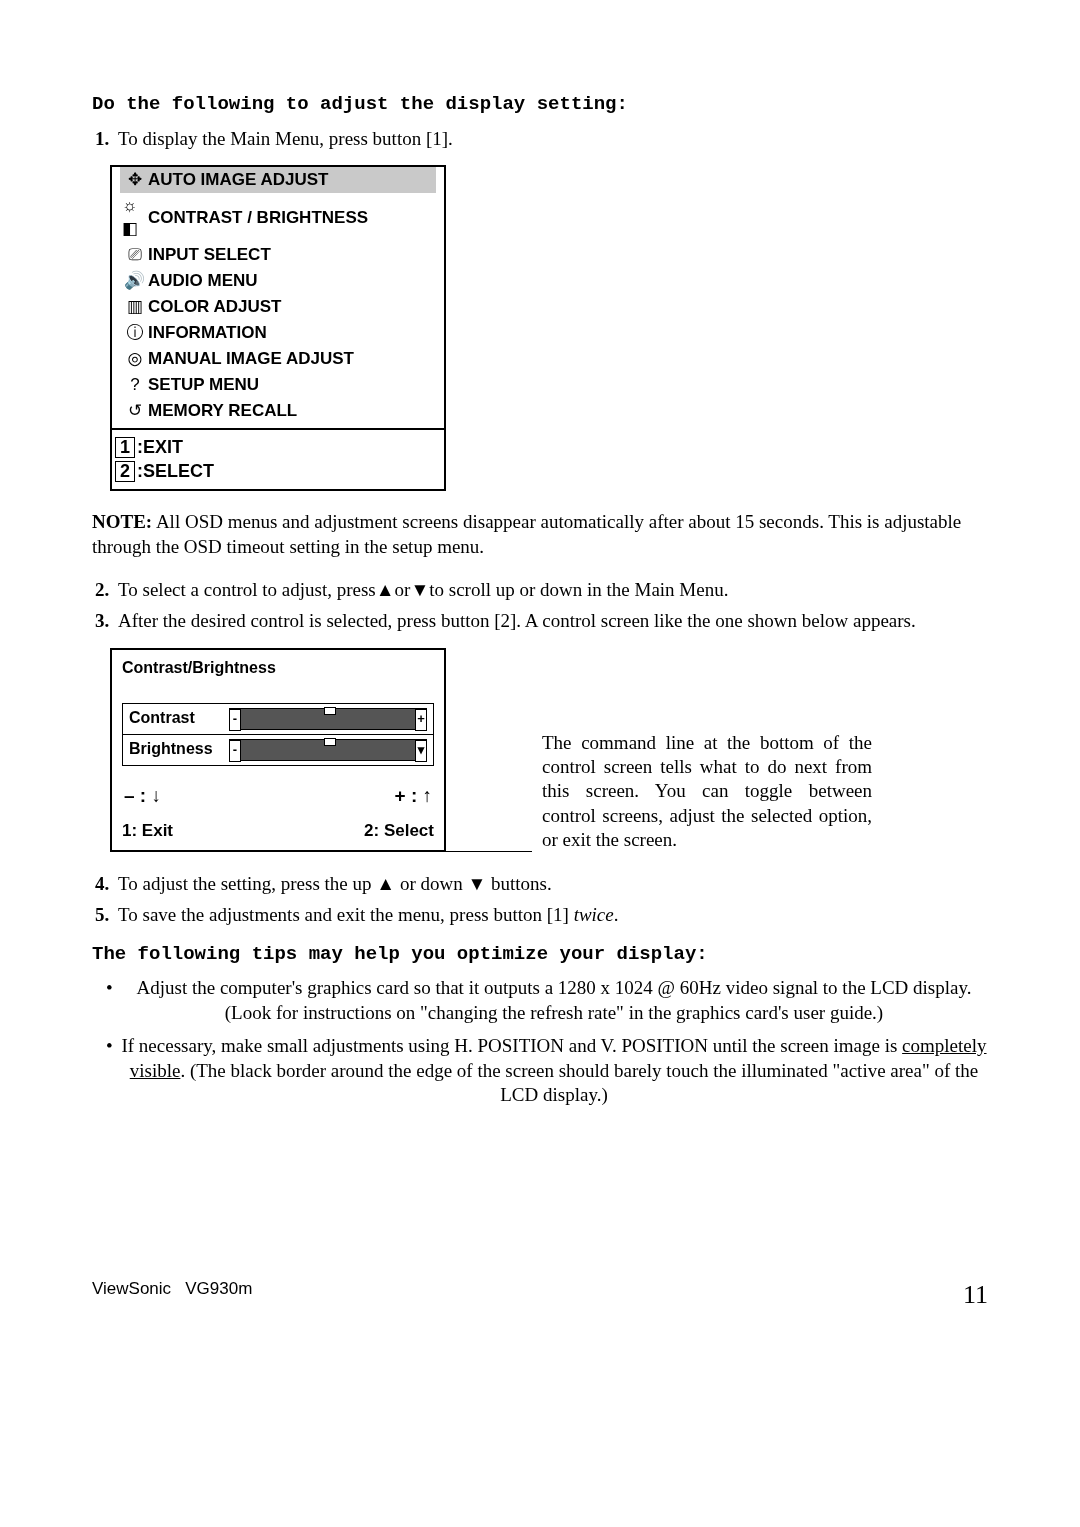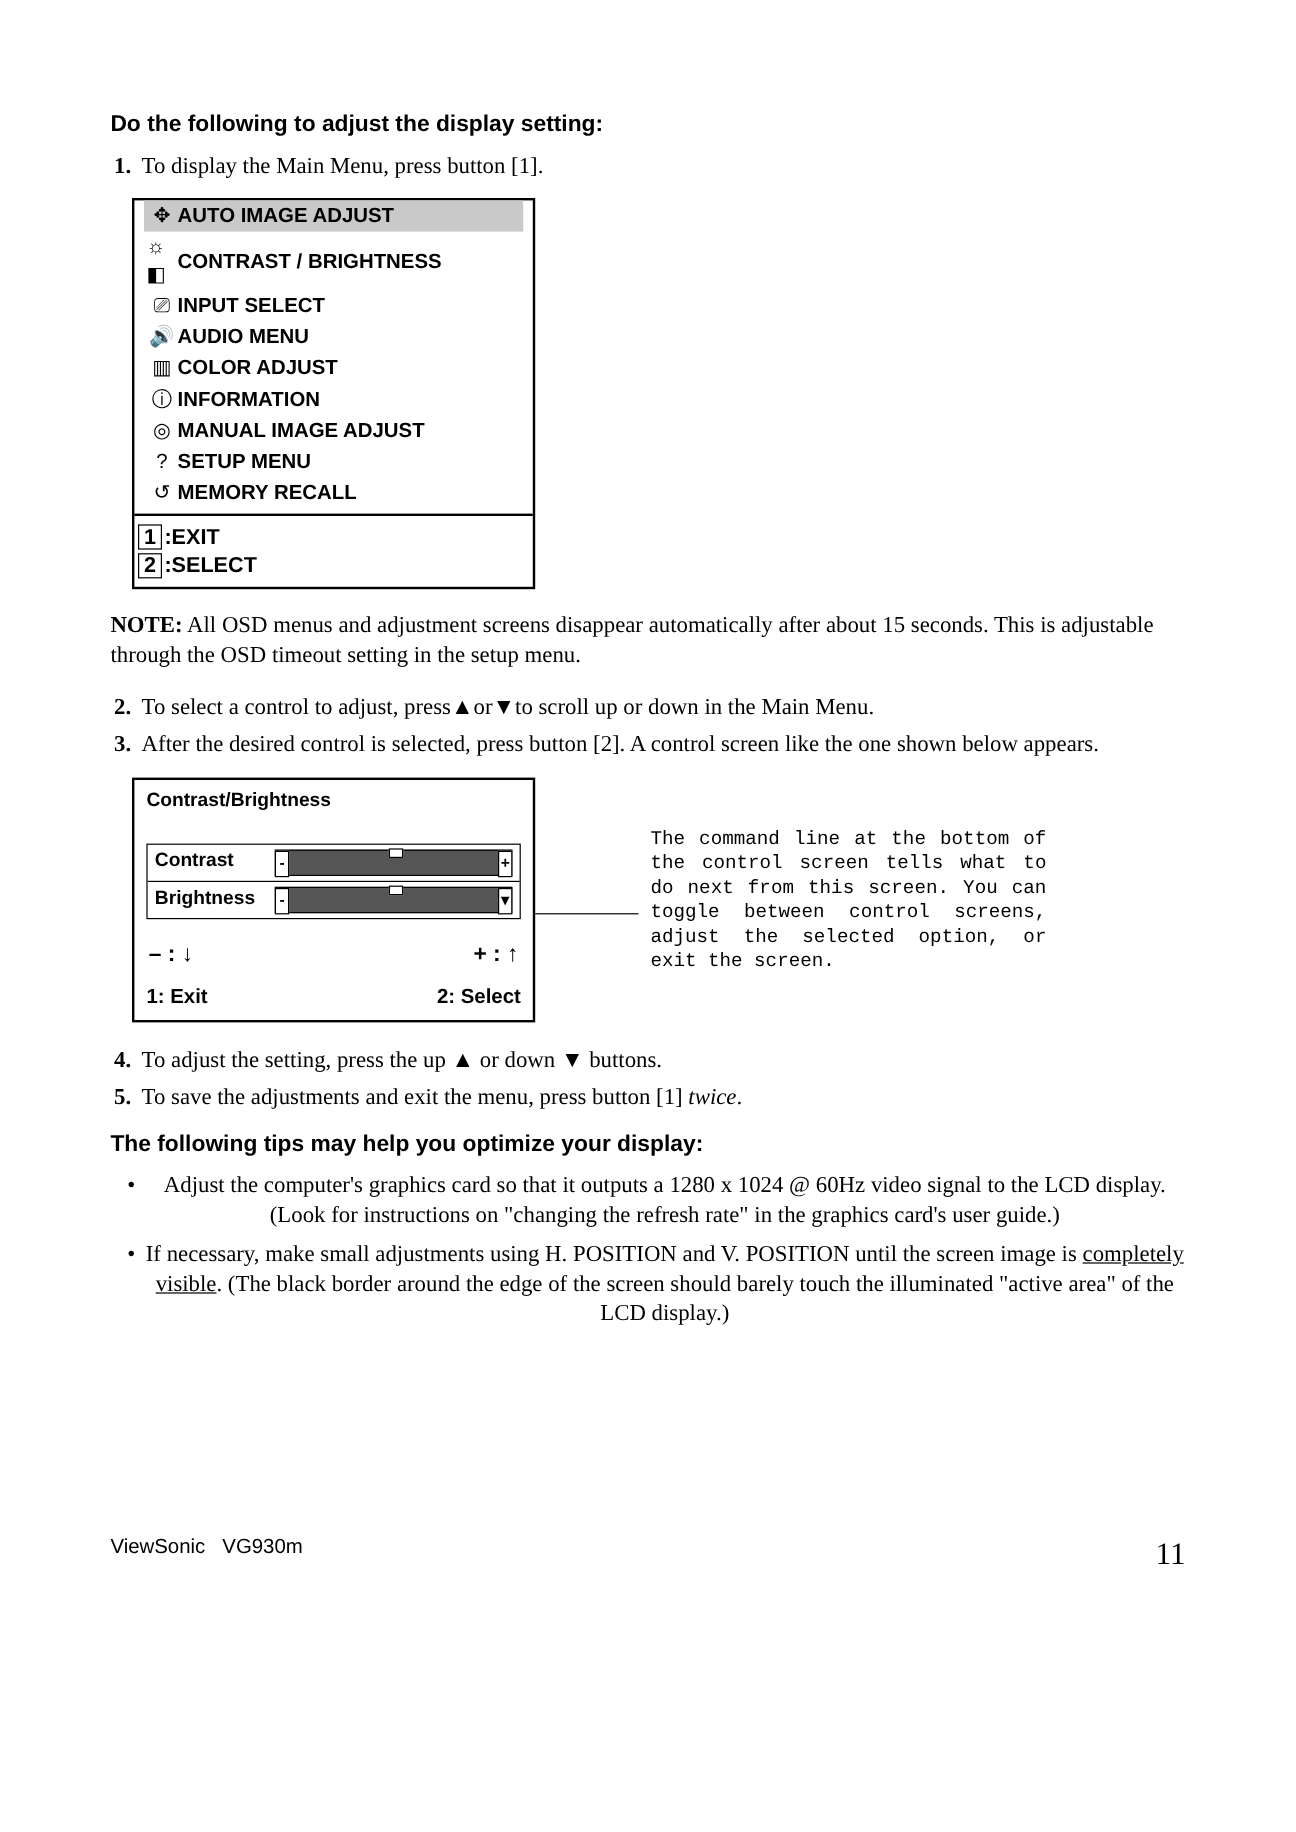--- a/index.html
+++ b/index.html
@@ -5,21 +5,21 @@
   body {
     font-family: "Times New Roman", serif;
     font-size: 19px;
     line-height: 1.3;
     margin: 0;
     padding: 92px 92px 40px 92px;
     color: #000;
     background: #fff;
   }
   .sans-bold {
-    font-family: Liberation Sans, sans-serif;
+    font-family: Liberation Mono, monospace;
     font-weight: bold;
     font-size: 19px;
     margin: 0 0 10px 0;
   }
   ol {
     margin: 6px 0 14px 0;
     padding-left: 22px;
   }
   ol li {
     padding-left: 4px;
@@ -87,21 +87,21 @@
     display: inline-block;
     border: 1.6px solid #000;
     padding: 0 4px;
     line-height: 1.05;
     margin-right: 2px;
     font-family: Arial, sans-serif;
   }
   
   .cb-wrap {
     display: flex;
-    align-items: center;
+    align-items: flex-end;
     margin: 12px 0 20px 0;
   }
   .osd-cb {
     width: 332px;
     border: 2px solid #000;
     font-family: Arial, Helvetica, sans-serif;
     font-weight: bold;
     font-size: 16px;
     margin-left: 18px;
   }
@@ -147,22 +147,22 @@
   }
   .cb-ftr {
     display:flex; justify-content:space-between;
     padding: 6px 10px 8px 10px; font-size:17px;
   }
   .lead1 {
     border-top: 1.2px solid #000;
     width: 86px; margin-top: 22px;
   }
   .callout {
-    font-family: Liberation Mono, monospace;
-    font-size: 16px;
+    font-family: Liberation Serif, serif;
+    font-size: 19px;
     width: 330px;
     margin-left: 10px;
     line-height: 1.28;
     text-align: justify;
   }
   .under { text-decoration: underline; }
   .footer {
     position: relative;
     margin-top: 170px;
     font-family: Arial, Helvetica, sans-serif;

